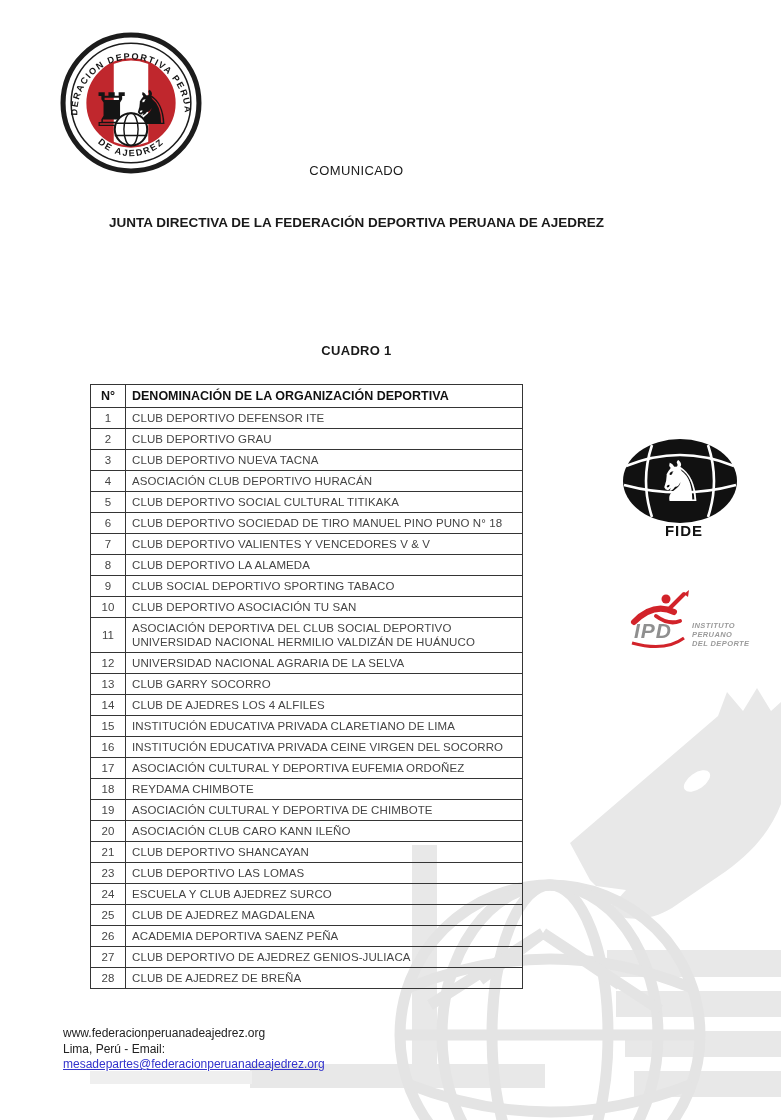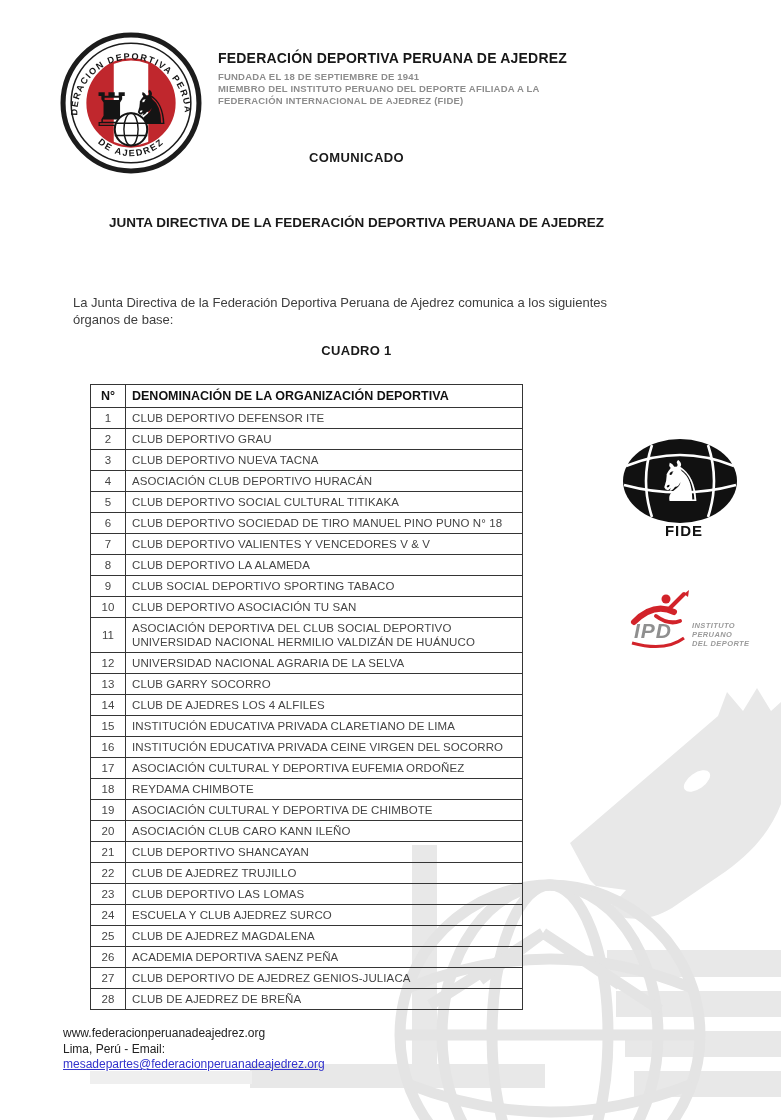--- a/index.html
+++ b/index.html
@@ -9,21 +9,21 @@
   }
   
   .watermark{position:absolute;left:0;top:0;width:781px;height:1120px;z-index:0;pointer-events:none;}
   
   .fpa-logo{position:absolute;left:60px;top:32px;width:142px;height:142px;z-index:2;}
   .org-block{position:absolute;left:218px;top:50px;z-index:2;width:420px;}
   .org-name{font-size:14px;font-weight:bold;letter-spacing:.2px;color:#171717;}
   .org-sub{margin-top:5px;font-size:9.5px;font-weight:bold;color:#8d8d8d;line-height:12px;letter-spacing:.2px;}
   
   .col{position:absolute;left:73px;width:567px;z-index:2;}
-  .comunicado{top:150px;text-align:center;font-size:13px;font-weight:bold;letter-spacing:.4px;}
+  .comunicado{top:163px;text-align:center;font-size:13px;font-weight:normal;letter-spacing:.4px;}
   .junta{top:210px;text-align:center;font-size:13.5px;font-weight:bold;line-height:18px;}
   .junta-inner{max-width:520px;margin:4px auto;}
   .intro{top:281px;font-size:13px;color:#3d3d3d;line-height:17px;max-width:575px;}
   .cuadro{top:343px;font-size:13px;font-weight:bold;letter-spacing:.3px;text-align:center;}
   
   .org-table{
     position:absolute;left:90px;top:384px;width:433px;z-index:2;
     border-collapse:collapse;table-layout:fixed;background:transparent;
   }
   .org-table th,.org-table td{border:1.3px solid #353535;background:transparent;}
@@ -96,36 +96,27 @@
       <path d="M54 90 H86 M54 102 H86" stroke="#141414" stroke-width="1.4" fill="none"></path>
     </g>
     <text font-size="9" font-weight="bold" letter-spacing="1.4" fill="#141414">
       <textPath href="#arcTop" startOffset="50%" text-anchor="middle">FEDERACION DEPORTIVA PERUANA</textPath>
     </text>
     <text font-size="9" font-weight="bold" letter-spacing="1.6" fill="#141414">
       <textPath href="#arcBottom" startOffset="50%" text-anchor="middle">DE AJEDREZ</textPath>
     </text>
   </svg>
 
-  <div class="org-block">
-    <div class="org-name">FEDERACIÓN DEPORTIVA PERUANA DE AJEDREZ</div>
-    <div class="org-sub">
-      <div>FUNDADA EL 18 DE SEPTIEMBRE DE 1941</div>
-      <div>MIEMBRO DEL INSTITUTO PERUANO DEL DEPORTE AFILIADA A LA</div>
-      <div>FEDERACIÓN INTERNACIONAL DE AJEDREZ (FIDE)</div>
-    </div>
-  </div>
 
   <div class="col comunicado">COMUNICADO</div>
 
   <div class="col junta">
     <div class="junta-inner">JUNTA DIRECTIVA DE LA FEDERACIÓN DEPORTIVA PERUANA DE AJEDREZ</div>
   </div>
 
-  <p class="col intro">La Junta Directiva de la Federación Deportiva Peruana de Ajedrez comunica a los siguientes órganos de base:</p>
 
   <div class="col cuadro">CUADRO 1</div>
 
   <table class="org-table">
     <thead>
       <tr>
         <th class="num">N°</th>
         <th>DENOMINACIÓN DE LA ORGANIZACIÓN DEPORTIVA</th>
       </tr>
     </thead>
@@ -208,24 +199,20 @@
         </tr>
         <tr>
           <td class="num">20</td>
           <td>ASOCIACIÓN CLUB CARO KANN ILEÑO</td>
         </tr>
         <tr>
           <td class="num">21</td>
           <td>CLUB DEPORTIVO SHANCAYAN</td>
         </tr>
         <tr>
-          <td class="num">22</td>
-          <td>CLUB DE AJEDREZ TRUJILLO</td>
-        </tr>
-        <tr>
           <td class="num">23</td>
           <td>CLUB DEPORTIVO LAS LOMAS</td>
         </tr>
         <tr>
           <td class="num">24</td>
           <td>ESCUELA Y CLUB AJEDREZ SURCO</td>
         </tr>
         <tr>
           <td class="num">25</td>
           <td>CLUB DE AJEDREZ MAGDALENA</td>

